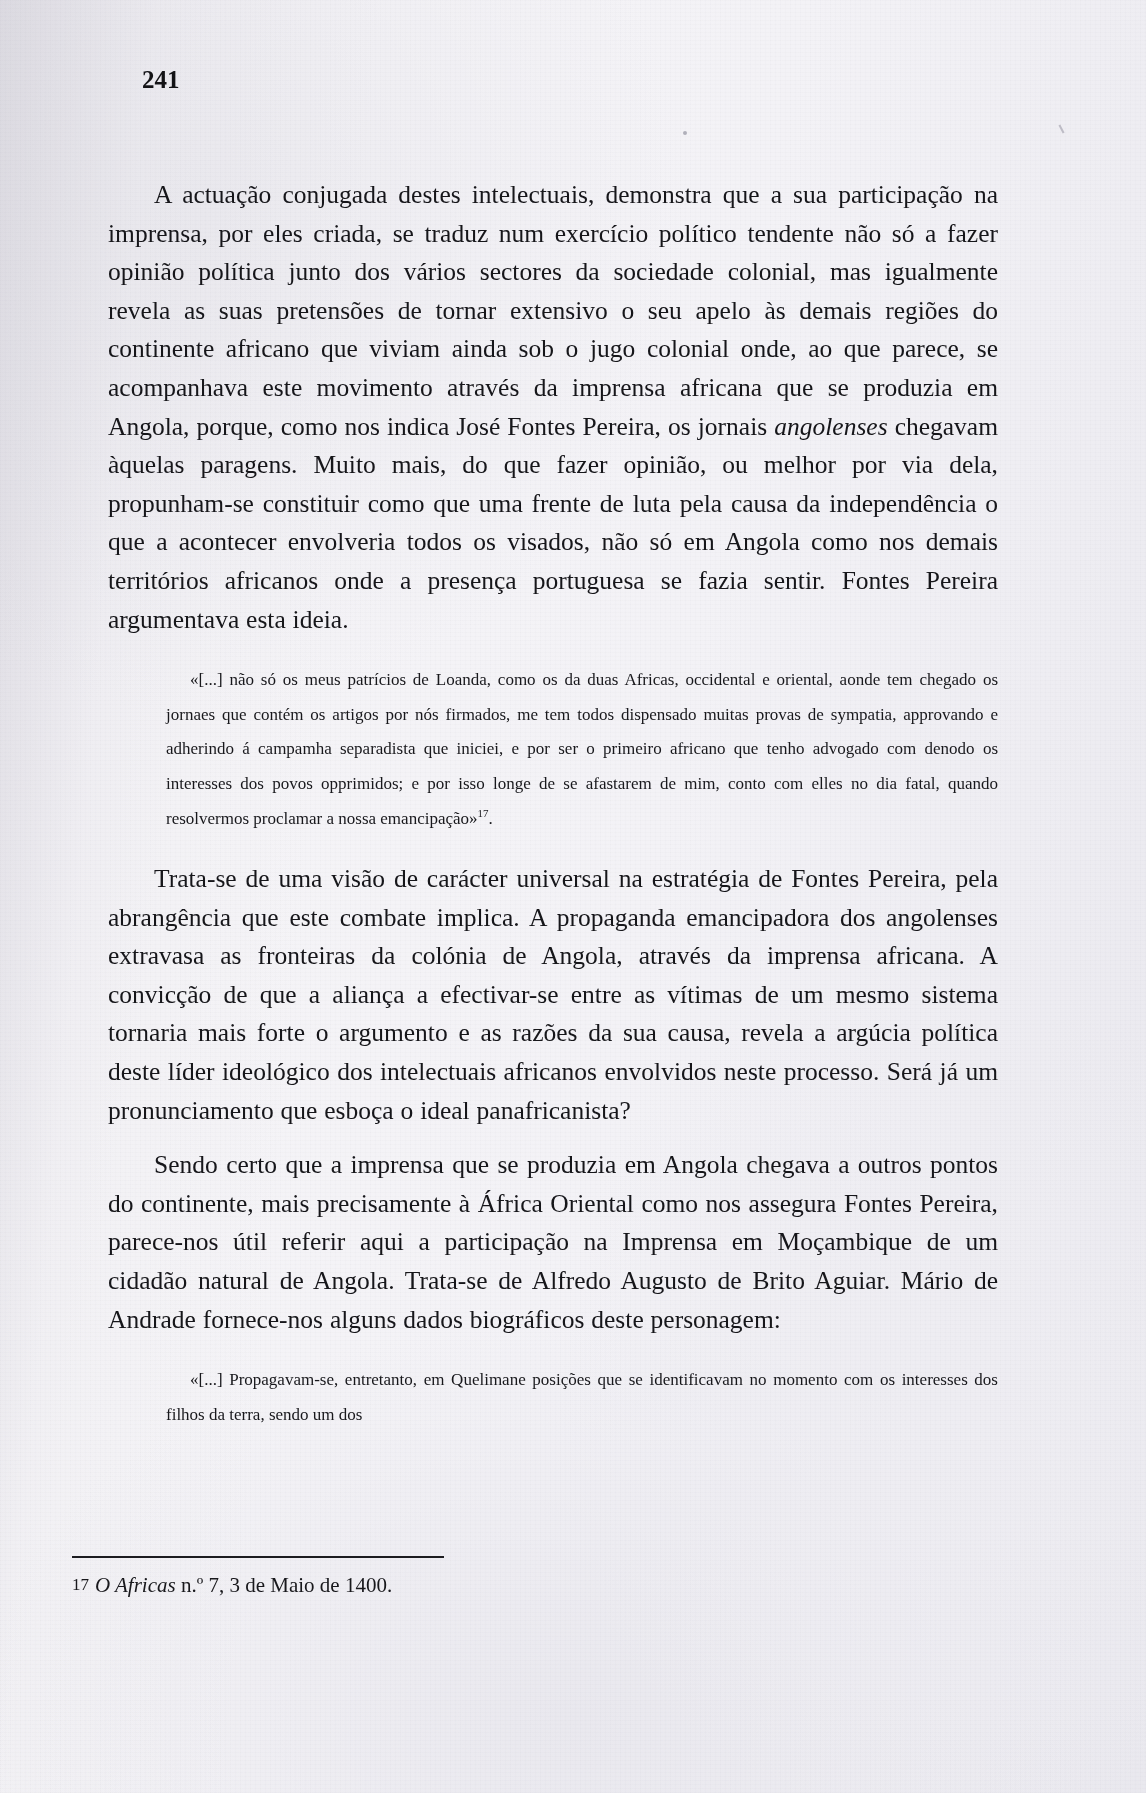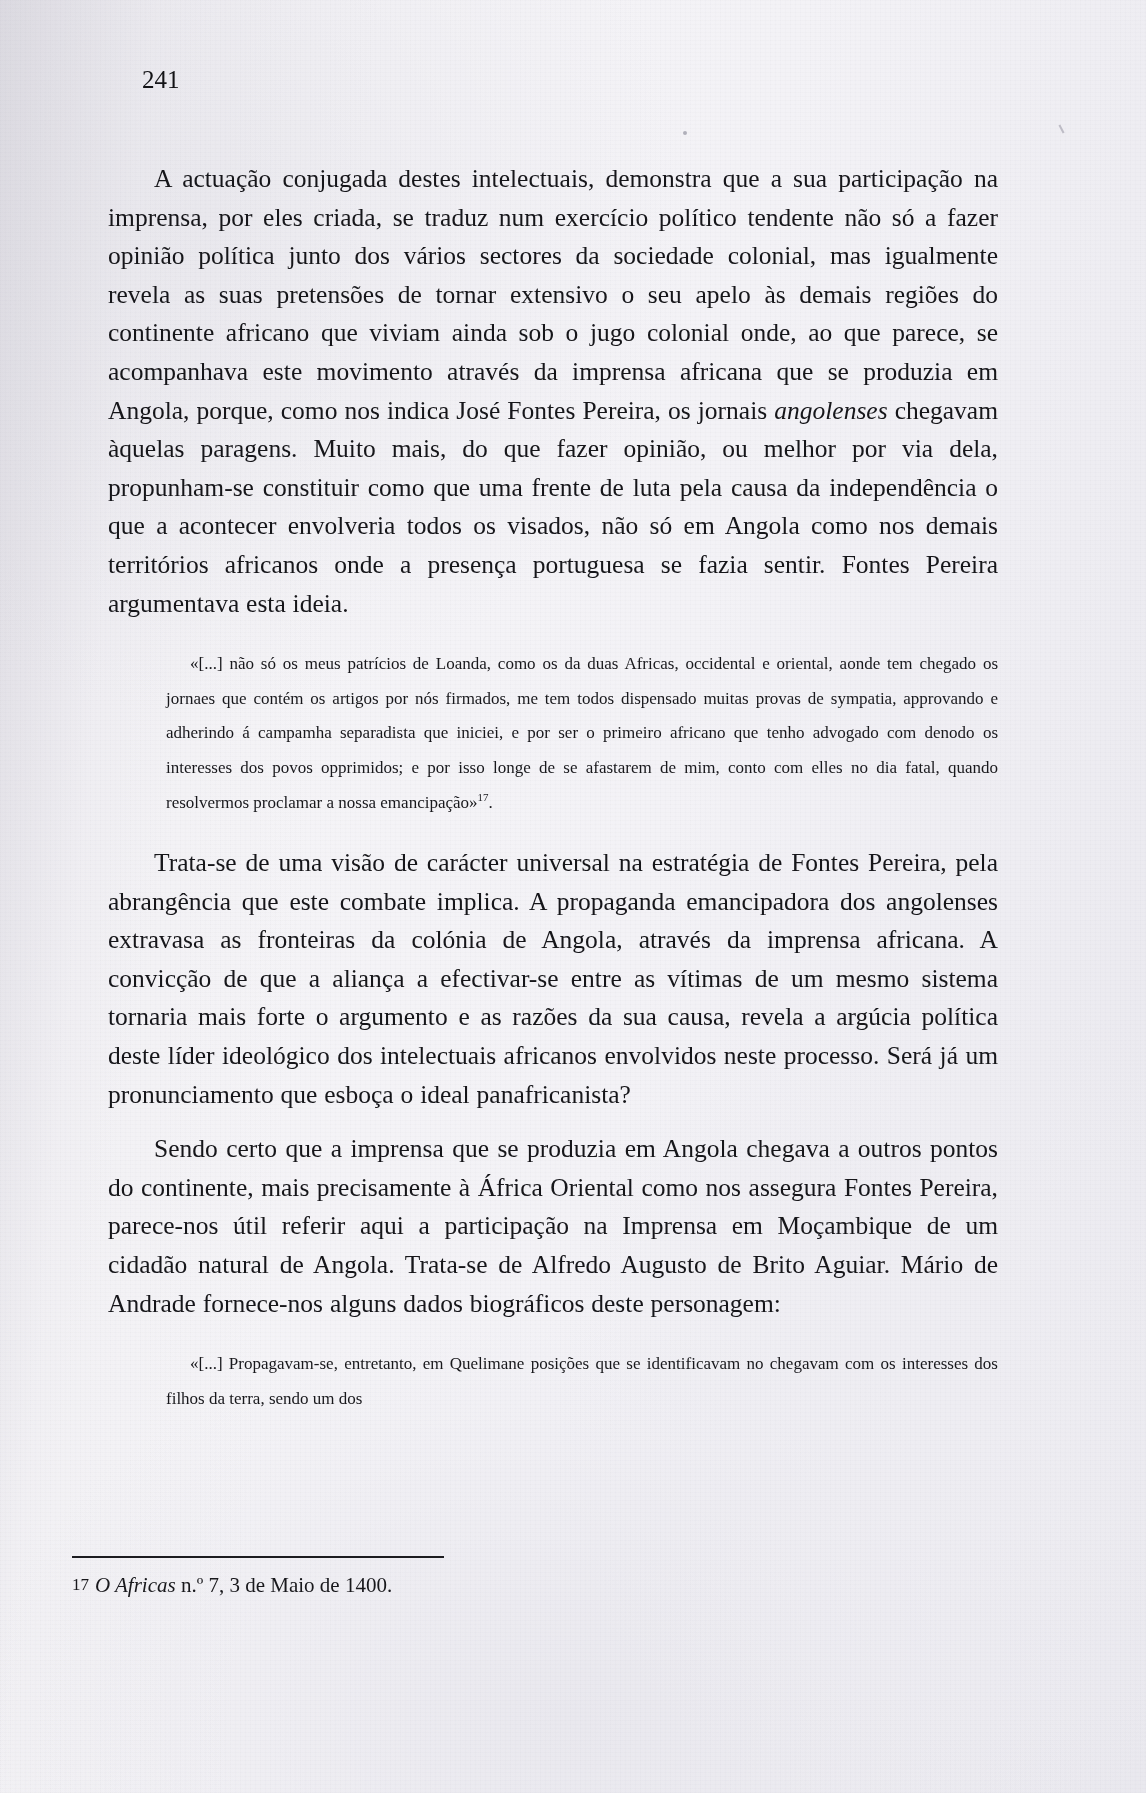--- a/index.html
+++ b/index.html
@@ -68,21 +68,21 @@
   .running-head-title {
     font-style: italic;
     font-weight: bold;
     font-size: 25.5px;
     letter-spacing: -0.2px;
     white-space: nowrap;
     color: #131316;
   }
 
   .running-head-folio {
-    font-weight: normal;
+    font-weight: bold;
     font-size: 25px;
     margin-left: 34px;
     color: #131316;
   }
 
   
   .scan-speck {
     position: absolute;
     width: 4px;
     height: 4px;
@@ -98,21 +98,21 @@
     background: #a8a7b2;
     opacity: 0.7;
     transform: rotate(62deg);
     z-index: 3;
   }
 
   
   .body-col {
     position: absolute;
     left: 108px;
-    top: 160px;
+    top: 176px;
     width: 890px;
   }
 
   p.body-par {
     margin: 0;
     font-size: 25.5px;
     line-height: 38.6px;
     text-align: justify;
     text-indent: 46px;
     text-justify: inter-word;
@@ -202,21 +202,21 @@
 
       <div class="gap-after-par"></div>
 
       <p class="body-par">Trata-se de uma visão de carácter universal na estratégia de Fontes Pereira, pela abrangência que este combate implica. A propaganda emancipadora dos angolenses extravasa as fronteiras da colónia de Angola, através da imprensa africana. A convicção de que a aliança a efectivar-se entre as vítimas de um mesmo sistema tornaria mais forte o argumento e as razões da sua causa, revela a argúcia política deste líder ideológico dos intelectuais africanos envolvidos neste processo. Será já um pronunciamento que esboça o ideal panafricanista?</p>
 
       <p class="body-par">Sendo certo que a imprensa que se produzia em Angola chegava a outros pontos do continente, mais precisamente à África Oriental como nos assegura Fontes Pereira, parece-nos útil referir aqui a participação na Imprensa em Moçambique de um cidadão natural de Angola. Trata-se de Alfredo Augusto de Brito Aguiar. Mário de Andrade fornece-nos alguns dados biográficos deste personagem:</p>
 
       <div class="gap-after-par"></div>
 
       <blockquote class="quote">
-        <p>«[...] Propagavam-se, entretanto, em Quelimane posições que se identificavam no chegavam com os interesses dos filhos da terra, sendo um dos</p>
+        <p>«[...] Propagavam-se, entretanto, em Quelimane posições que se identificavam no momento com os interesses dos filhos da terra, sendo um dos</p>
       </blockquote>
 
     </div>
 
     <div class="footnote-area">
       <div class="footnote-rule"></div>
       <div class="footnote-text"><span class="footnote-num">17</span><span class="it">O Africas</span><span> n.º 7, 3 de Maio de 1400.</span></div>
     </div>
 
   </div>

